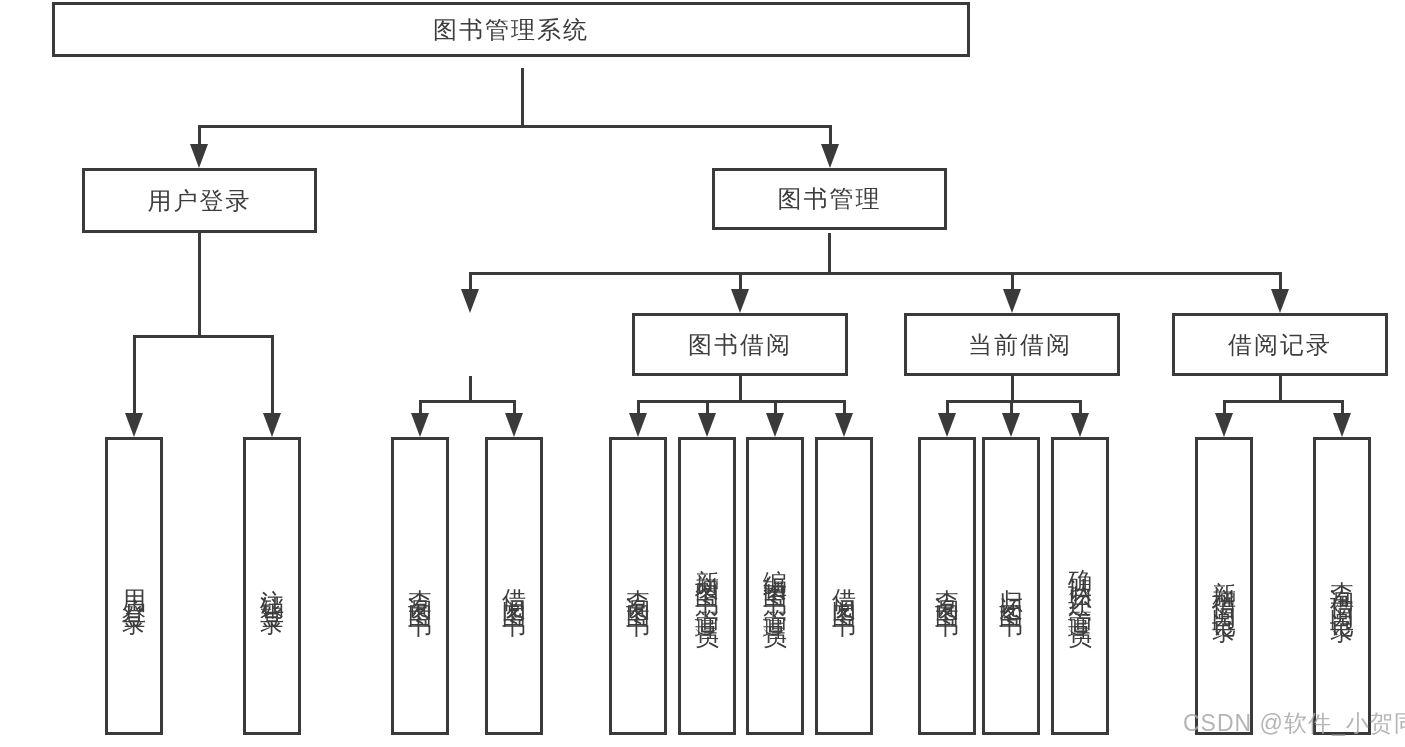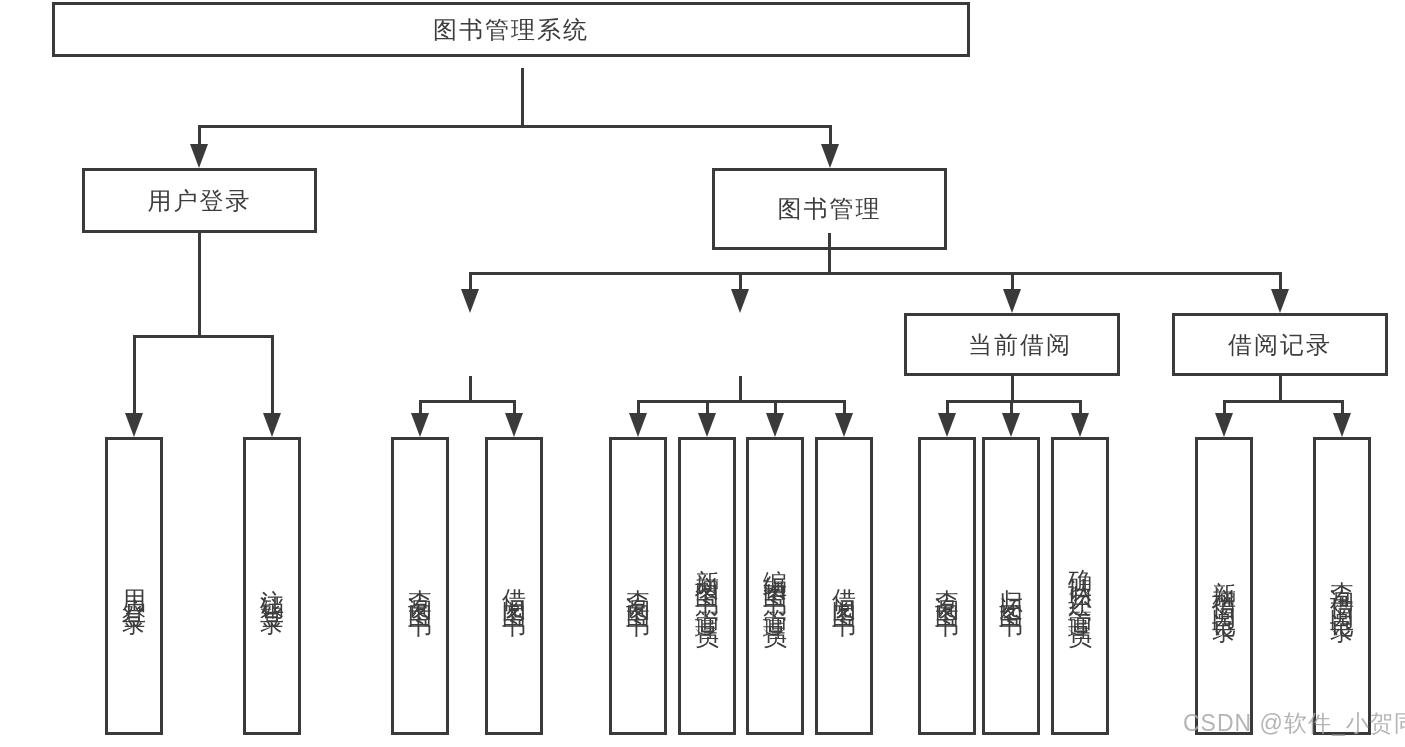--- a/index.html
+++ b/index.html
@@ -63,40 +63,41 @@
   <div class="hbox" style="left:21px;top:2px;width:918px;height:55px;margin-left:31px;">图书管理系统</div>
 
   <div class="vline" style="left:521px;top:68px;height:59px;"></div>
   <div class="hline" style="left:198px;top:125px;width:634px;"></div>
   <div class="vline" style="left:198px;top:125px;height:22px;"></div>
   <div class="ah" style="left:190px;top:144px;"></div>
   <div class="vline" style="left:829px;top:125px;height:22px;"></div>
   <div class="ah" style="left:821px;top:144px;"></div>
 
   <div class="hbox" style="left:82px;top:168px;width:235px;height:65px;">用户登录</div>
-  <div class="hbox" style="left:712px;top:168px;width:235px;height:82px;">图书管理</div>
+  <div class="hbox" style="left:712px;top:168px;width:235px;height:62px;">图书管理</div>
 
   <div class="vline" style="left:198px;top:233px;height:104px;"></div>
   <div class="hline" style="left:133px;top:335px;width:141px;"></div>
   <div class="vline" style="left:133px;top:335px;height:80px;"></div>
   <div class="ah" style="left:125px;top:413px;"></div>
   <div class="vline" style="left:271px;top:335px;height:80px;"></div>
   <div class="ah" style="left:263px;top:413px;"></div>
 
   <div class="vline" style="left:828px;top:233px;height:41px;"></div>
   <div class="hline" style="left:469px;top:272px;width:812px;"></div>
   <div class="vline" style="left:469px;top:272px;height:20px;"></div>
   <div class="ah" style="left:461px;top:289px;"></div>
   <div class="vline" style="left:739px;top:272px;height:20px;"></div>
   <div class="ah" style="left:731px;top:289px;"></div>
   <div class="vline" style="left:1011px;top:272px;height:20px;"></div>
   <div class="ah" style="left:1003px;top:289px;"></div>
   <div class="vline" style="left:1279px;top:272px;height:20px;"></div>
   <div class="ah" style="left:1271px;top:289px;"></div>
 
+  <div class="hbox" style="left:632px;top:313px;width:216px;height:63px;">图书借阅</div>
   <div class="hbox" style="left:904px;top:313px;width:216px;height:63px;padding-left:16px;">当前借阅</div>
   <div class="hbox" style="left:1172px;top:313px;width:216px;height:63px;">借阅记录</div>
 
   <div class="vline" style="left:469px;top:376px;height:27px;"></div>
   <div class="hline" style="left:419px;top:400px;width:97px;"></div>
   <div class="vline" style="left:739px;top:376px;height:27px;"></div>
   <div class="hline" style="left:637px;top:400px;width:208px;"></div>
   <div class="vline" style="left:1011px;top:376px;height:27px;"></div>
   <div class="hline" style="left:946px;top:400px;width:135px;"></div>
   <div class="vline" style="left:1279px;top:376px;height:27px;"></div>

